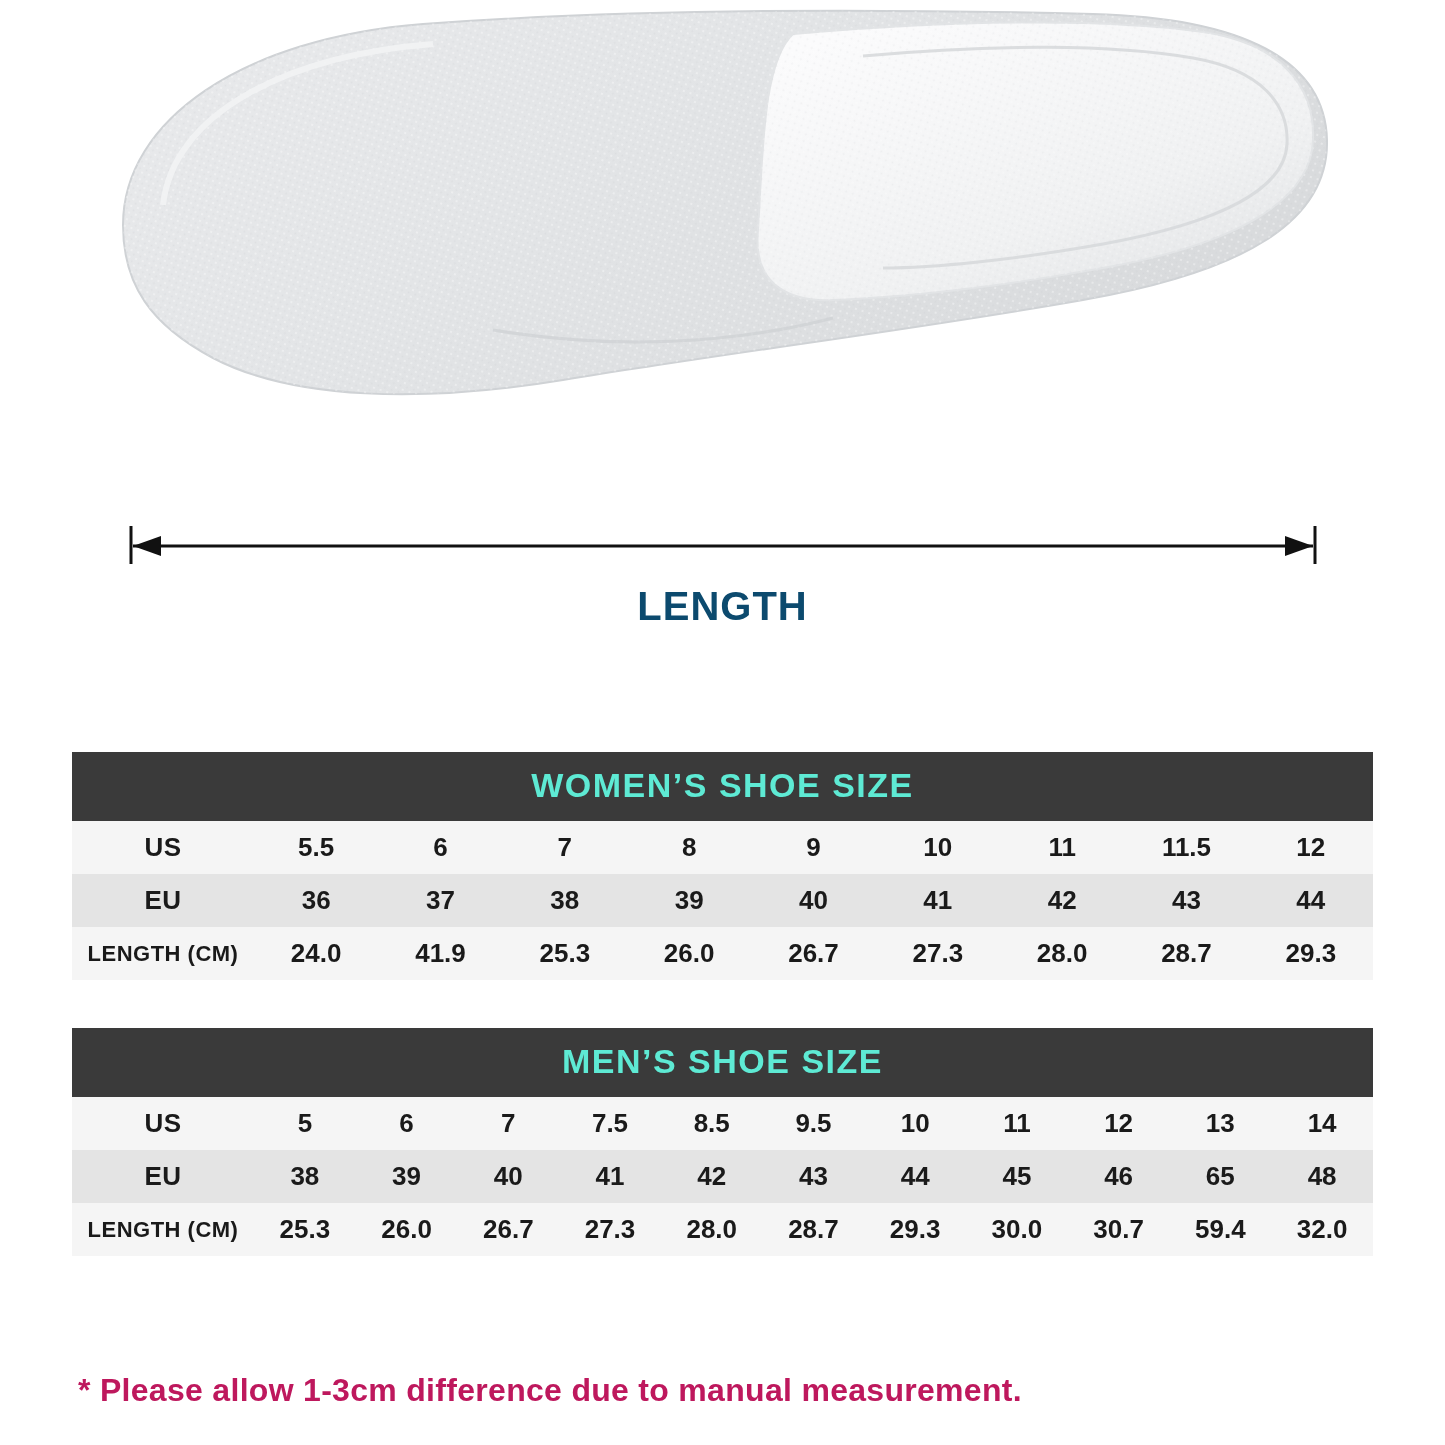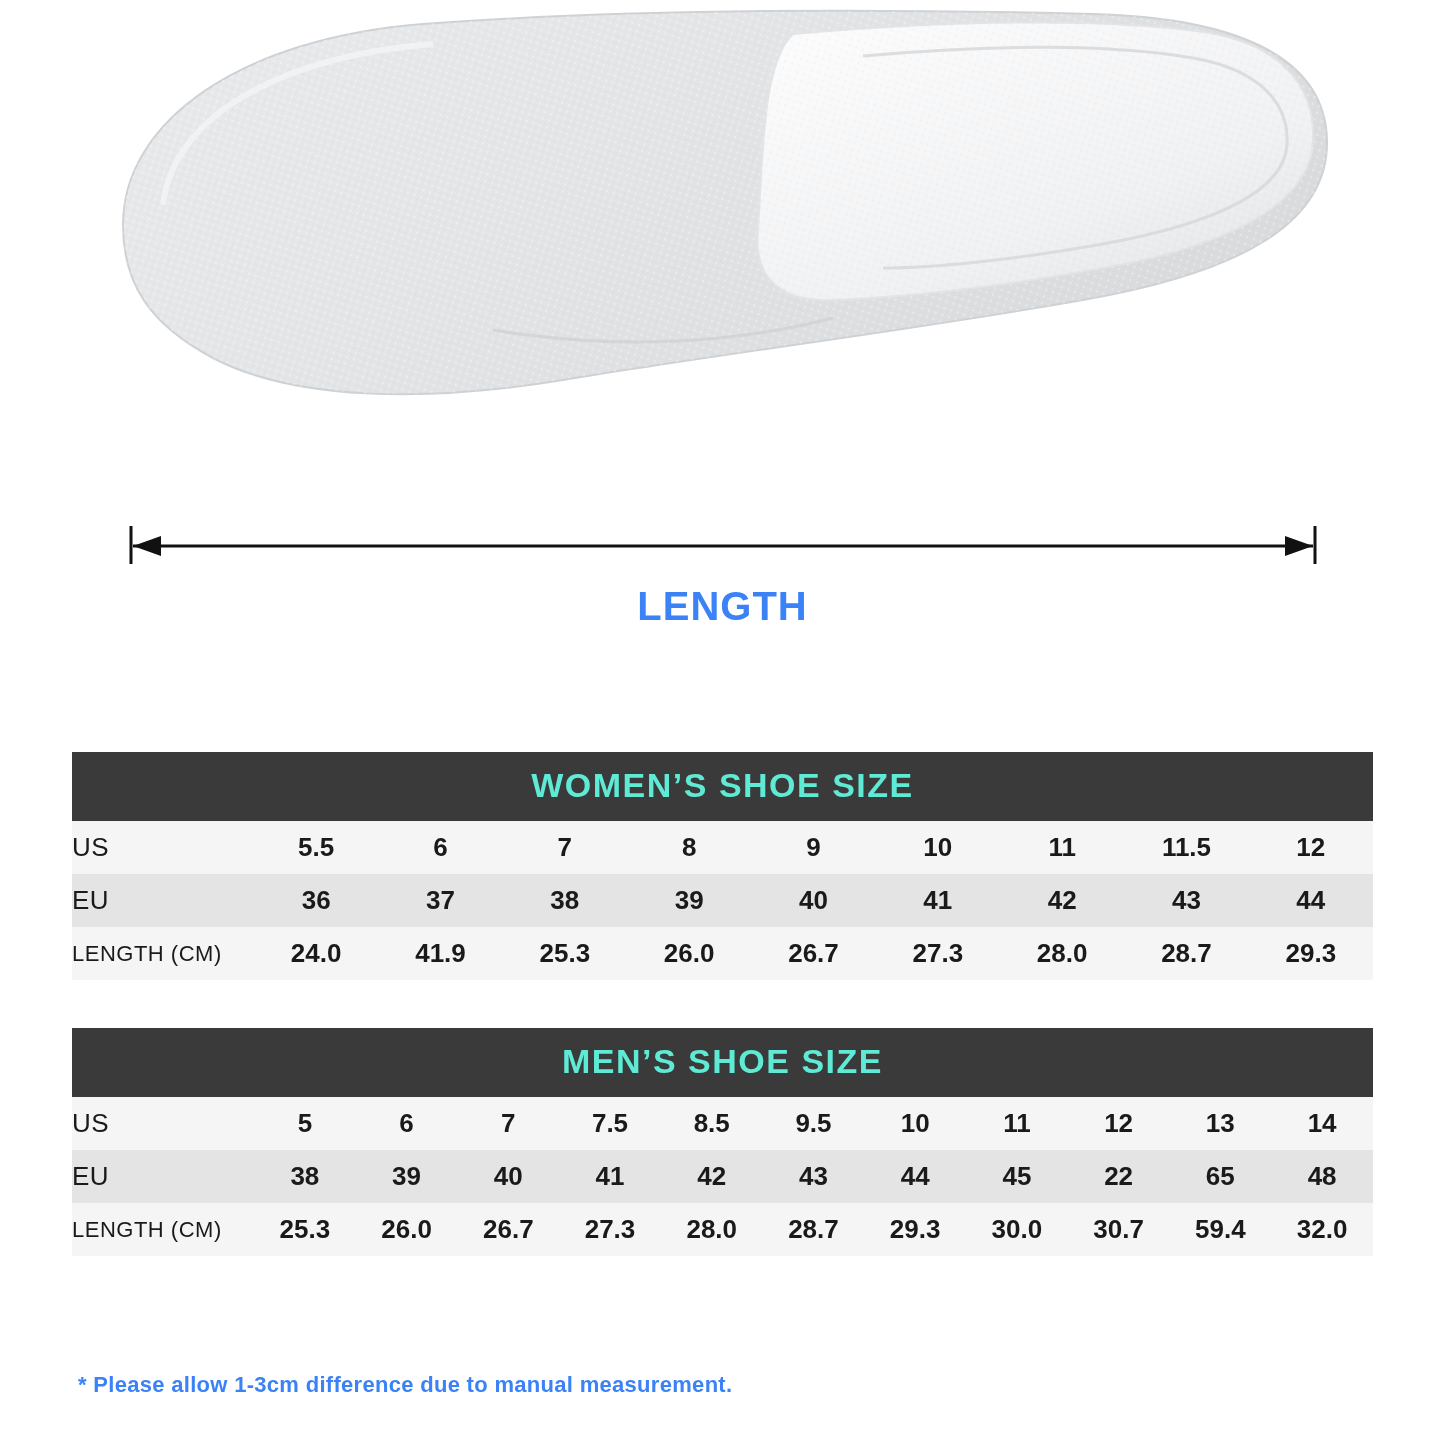--- a/index.html
+++ b/index.html
@@ -42,21 +42,21 @@
     width: 1445px;
     height: 140px;
   }
   .dim-svg { display: block; margin: 0 auto; }
   .dim-label {
     text-align: center;
     font-size: 40px;
     font-weight: bold;
     letter-spacing: 1px;
     margin-top: 14px;
-    color: #3b82f6;
+    color: #0c4a6e;
   }
 
   
   .tables {
     position: absolute;
     left: 72px;
     top: 752px;
     width: 1301px;
   }
 
@@ -79,37 +79,37 @@
     text-align: center;
     font-size: 26px;
     font-weight: bold;
     padding: 11px 0;
     color: #1a1a1a;
   }
   .size-table tr.row-odd td { background: #f5f5f5; }
   .size-table tr.row-even td { background: #e4e4e4; }
   .size-table td.rowlabel {
     width: 182px;
-    text-align: left;
+    text-align: center;
     font-size: 26px;
-    font-weight: normal;
+    font-weight: bold;
     letter-spacing: 0.5px;
   }
   .size-table td.rowlabel.small {
     font-size: 22px;
   }
 
   .note {
     position: absolute;
     left: 78px;
     top: 1372px;
-    font-size: 22px;
+    font-size: 32px;
     font-weight: bold;
     letter-spacing: 0.3px;
-    color: #3b82f6;
+    color: #be185d;
   }
 </style>
 </head>
 <body>
 
 <div class="page">
 
   <div class="insole-area">
     <svg class="insole-svg" width="1260" height="420" viewBox="0 0 1260 420">
       <defs>
@@ -251,21 +251,21 @@
         <tr class="row-even">
           <td class="rowlabel">EU</td>
           <td>38</td>
           <td>39</td>
           <td>40</td>
           <td>41</td>
           <td>42</td>
           <td>43</td>
           <td>44</td>
           <td>45</td>
-          <td>22</td>
+          <td>46</td>
           <td>65</td>
           <td>48</td>
         </tr>
         <tr class="row-odd">
           <td class="rowlabel small">LENGTH (CM)</td>
           <td>25.3</td>
           <td>26.0</td>
           <td>26.7</td>
           <td>27.3</td>
           <td>28.0</td>

